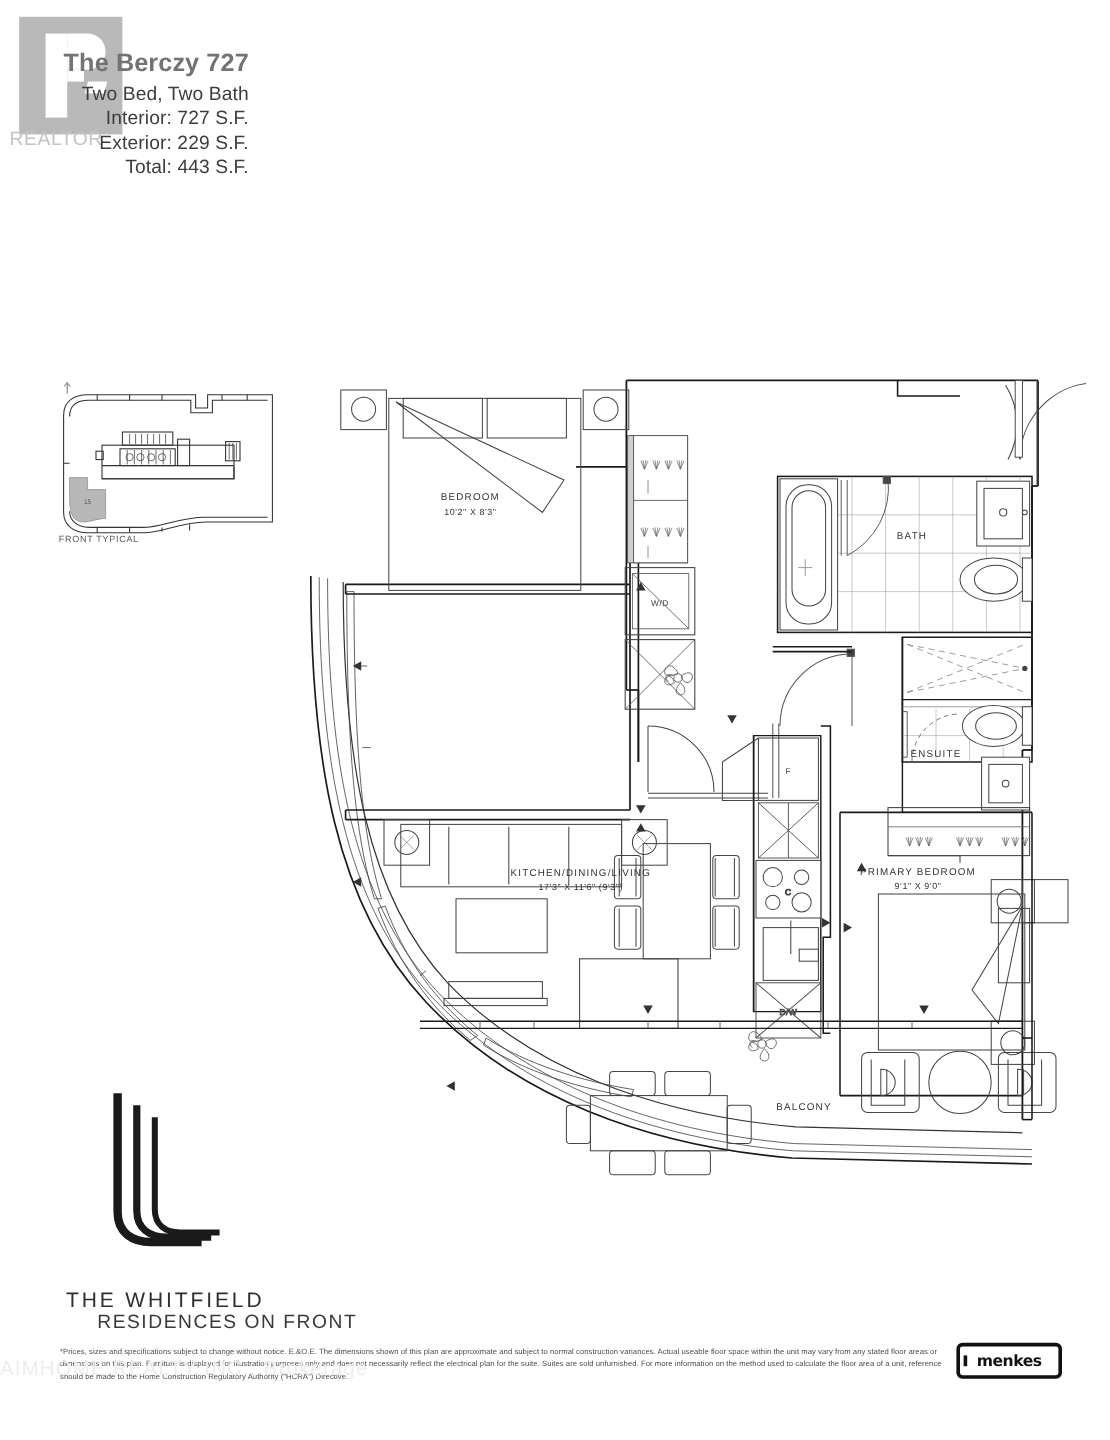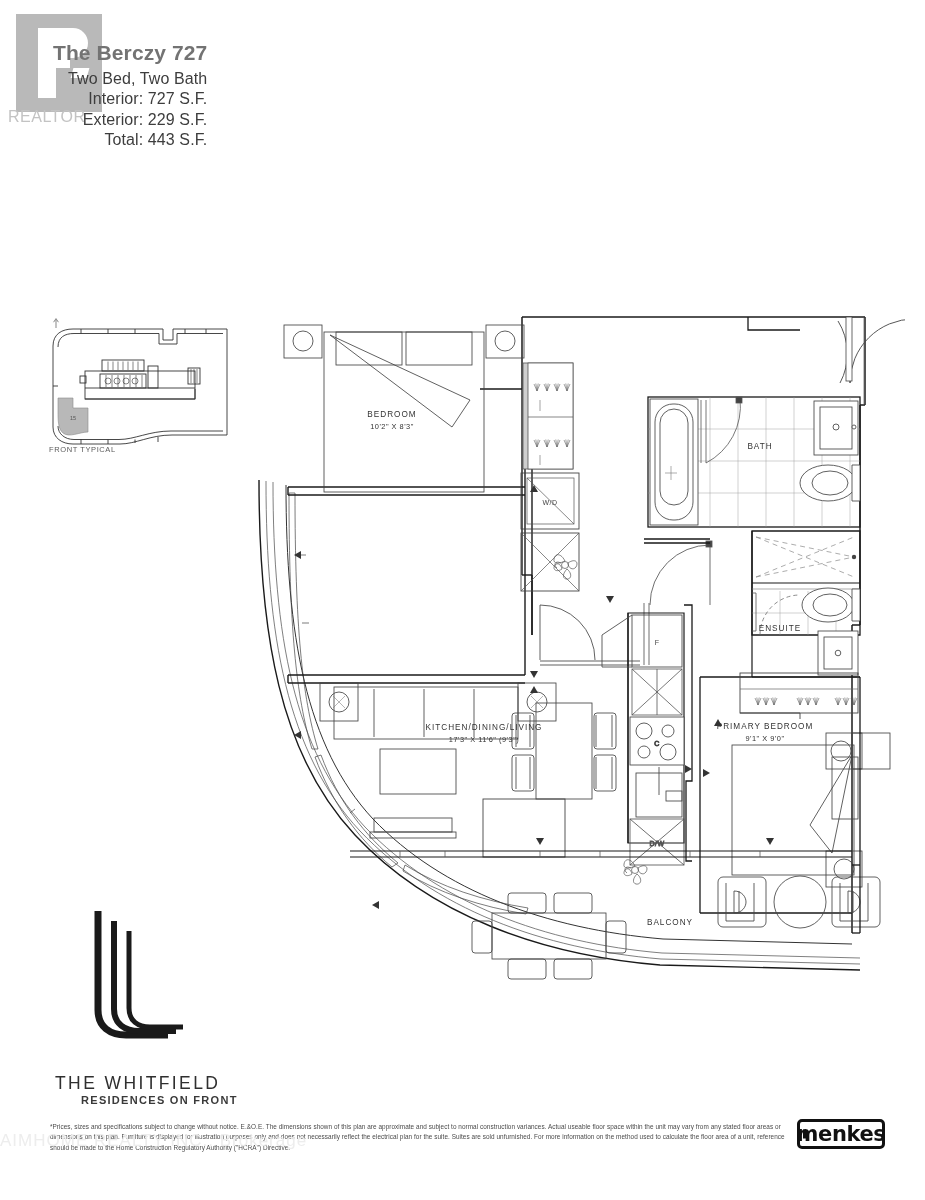--- a/index.html
+++ b/index.html
@@ -136,23 +136,23 @@
     position: absolute;
     left: 55px; top: 1063px;
     font-size: 17.5px;
     letter-spacing: 2.4px;
     color: #2f2f2f;
     margin-top: 10px;
   }
   #brand-sub {
     position: absolute;
     left: 55px; top: 1094px;
-    font-size: 11px;
+    font-size: 16px;
     letter-spacing: 1.3px;
-    font-weight: bold;
+    font-weight: normal;
     color: #3a3a3a;
     padding-left: 26px;
   }
 
   
   #disclaimer {
     position: absolute;
     left: 50px; top: 1122px;
     width: 735px;
     font-size: 6.4px;
@@ -168,21 +168,21 @@
     left: 797px; top: 1119px;
     width: 88px; height: 30px;
     border: 3px solid #111;
     border-radius: 5px;
     display: flex;
     align-items: center;
     justify-content: center;
   }
   #menkes-logo .mk-text {
     font-family: "DejaVu Sans", sans-serif;
-    font-size: 21px;
+    font-size: 13px;
     font-weight: bold;
     letter-spacing: -0.4px;
     color: #111;
     line-height: 1;
   }
   #menkes-logo .mk-tick {
     position: absolute;
     left: 3px; top: 50%;
     width: 3px; height: 9px;
     background: #111;

